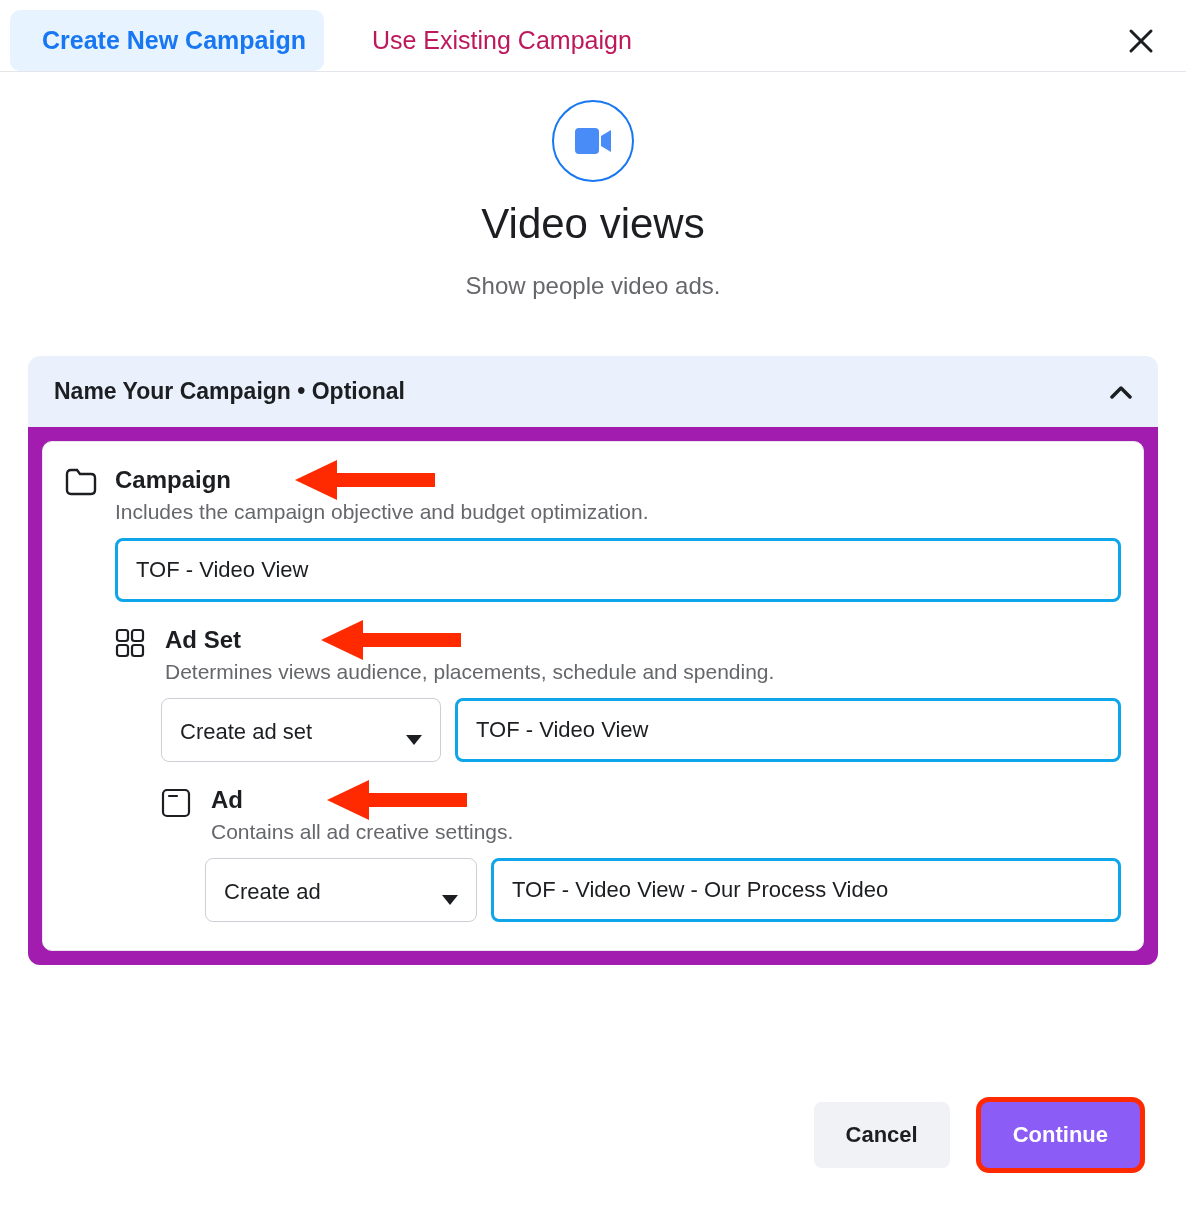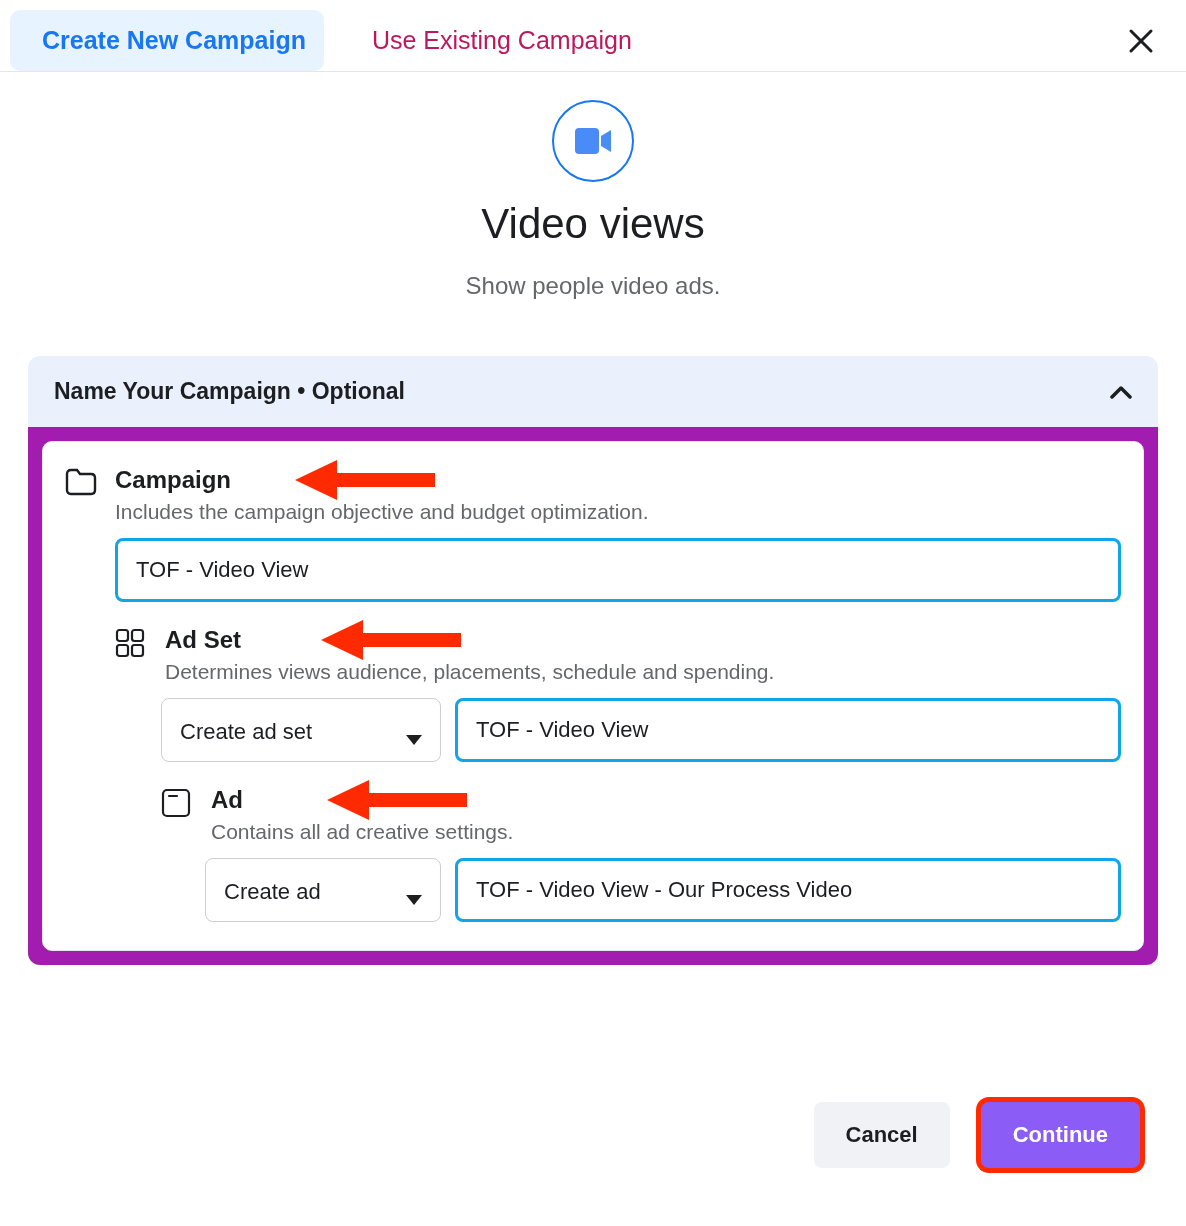--- a/index.html
+++ b/index.html
@@ -160,21 +160,21 @@
       font-size: 22px;
       color: #1c1e21;
       cursor: pointer;
       background: #ffffff;
     }
     .select-short {
       width: 280px;
       flex-shrink: 0;
     }
     .select-short-narrow {
-      width: 236px;
+      width: 272px;
       flex-shrink: 0;
     }
     .flex-grow { flex-grow: 1; }
     
     .arrow-annot {
       position: absolute;
       display: flex;
       align-items: center;
       pointer-events: none;
     }

